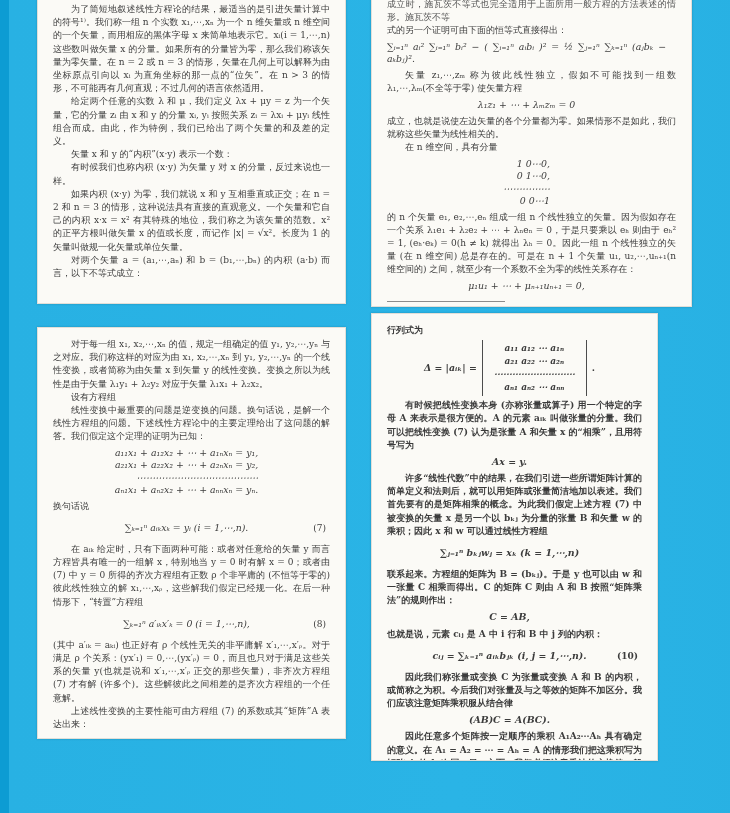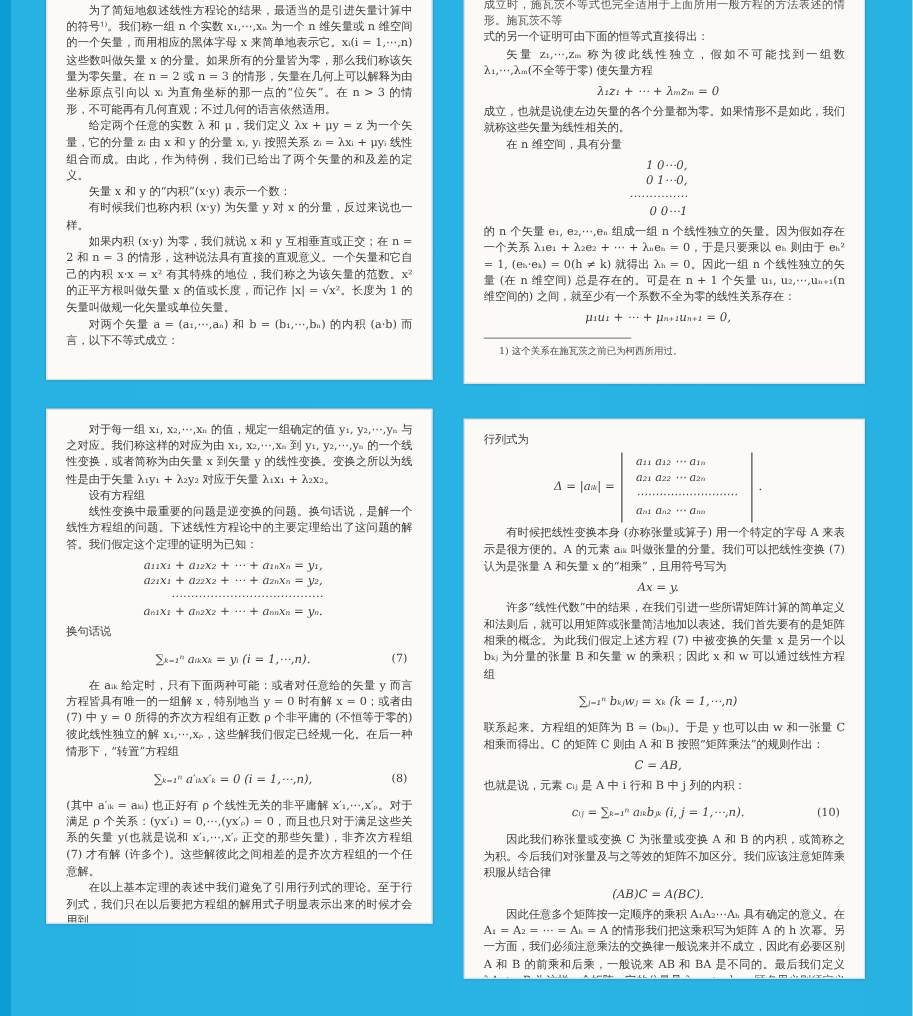--- a/index.html
+++ b/index.html
@@ -10,35 +10,35 @@
     padding-left:28px;
   }
   .page{
     position:absolute;background:#fbfaf6;border:1px solid #e2dfd8;
     box-sizing:border-box;color:#3c3c3c;padding:10px 15px;text-align:justify;
     overflow:hidden;box-shadow:0 0 2px rgba(0,40,60,.25);
   }
   #page1{left:37px;top:-8px;width:309px;height:312px;}
   #page2{left:371px;top:-13px;width:321px;height:320px;}
   #page3{left:37px;top:327px;width:309px;height:412px;}
-  #page4{left:371px;top:335px;width:321px;height:448px;}
+  #page4{left:371px;top:313px;width:287px;height:448px;font-weight:bold;}
   .p{font-size:9px;line-height:13.2px;margin:0;text-indent:2em;}
   .cont{text-indent:0;}
   .eq{position:relative;display:flex;justify-content:center;align-items:center;
       font-size:9.4px;line-height:12.5px;margin:3px 10px 3px 0;font-style:italic;min-height:14px;}
   .eq.disp{min-height:24px;}
   .eqno{position:absolute;right:-6px;top:50%;transform:translateY(-50%);
         font-style:normal;font-size:9px;}
   .pre{white-space:pre-line;text-align:right;}
   .mxgrp{display:flex;align-items:center;gap:3px;}
   .lead{margin-right:2px;}
   .tail{margin-left:2px;font-style:normal;}
   .bar-l{align-self:stretch;width:0;border-left:1.2px solid #4c4c4c;}
   .bar-r{align-self:stretch;width:0;border-left:1.2px solid #4c4c4c;}
-  .mxbody{white-space:pre-line;padding:2px 8px;font-size:9px;line-height:13px;}
+  .mxbody{white-space:pre-line;text-align:center;padding:2px 8px;font-size:9px;line-height:13px;}
   .fnsep{width:118px;border-top:1px solid #8b8b8b;margin:7px 0 4px;}
   .fn{font-size:7.6px;line-height:11px;margin:0;color:#4a4a4a;text-indent:1.6em;text-align:justify;}
   .clip{font-size:9px;line-height:13.2px;margin:0;text-indent:0;color:#555;}
 </style>
 </head>
 <body>
 
 <div class="stage">
 
   <div class="page" id="page1">
@@ -50,20 +50,23 @@
     <p class="p">对两个矢量 a = (a₁,⋯,aₙ) 和 b = (b₁,⋯,bₙ) 的内积 (a·b) 而言，以下不等式成立：</p>
     <div class="eq">
       
     </div>
 
   </div>
 
   <div class="page" id="page2">
     <p class="clip">成立时，施瓦茨不等式也完全适用于上面所用一般方程的方法表述的情形。施瓦茨不等</p>
     <p class="p cont">式的另一个证明可由下面的恒等式直接得出：</p>
+    <div class="eq disp">
+      <span>∑ᵢ₌₁ⁿ aᵢ² ∑ᵢ₌₁ⁿ bᵢ² − ( ∑ᵢ₌₁ⁿ aᵢbᵢ )² = ½ ∑ⱼ₌₁ⁿ ∑ₖ₌₁ⁿ (aⱼbₖ − aₖbⱼ)².</span>
+    </div>
     <p class="p">矢量 z₁,⋯,zₘ 称为彼此线性独立，假如不可能找到一组数 λ₁,⋯,λₘ(不全等于零) 使矢量方程</p>
     <div class="eq">
       <span>λ₁z₁ + ⋯ + λₘzₘ = 0</span>
     </div>
     <p class="p cont">成立，也就是说使左边矢量的各个分量都为零。如果情形不是如此，我们就称这些矢量为线性相关的。</p>
     <p class="p">在 n 维空间，具有分量</p>
     <div class="eq">
       <span class="pre">1   0⋯0,
 0   1⋯0,
 ⋯⋯⋯⋯⋯
@@ -91,21 +94,20 @@
     <div class="eq disp">
       <span>∑ₖ₌₁ⁿ aᵢₖxₖ = yᵢ   (i = 1,⋯,n).</span>
       <span class="eqno">(7)</span>
     </div>
     <p class="p">在 aᵢₖ 给定时，只有下面两种可能：或者对任意给的矢量 y 而言方程皆具有唯一的一组解 x，特别地当 y = 0 时有解 x = 0；或者由 (7) 中 y = 0 所得的齐次方程组有正数 ρ 个非平庸的 (不恒等于零的) 彼此线性独立的解 x₁,⋯,xᵨ，这些解我们假定已经规一化。在后一种情形下，“转置”方程组</p>
     <div class="eq disp">
       <span>∑ₖ₌₁ⁿ a′ᵢₖx′ₖ = 0   (i = 1,⋯,n),</span>
       <span class="eqno">(8)</span>
     </div>
     <p class="p cont">(其中 a′ᵢₖ = aₖᵢ) 也正好有 ρ 个线性无关的非平庸解 x′₁,⋯,x′ᵨ。对于满足 ρ 个关系：(yx′₁) = 0,⋯,(yx′ᵨ) = 0，而且也只对于满足这些关系的矢量 y(也就是说和 x′₁,⋯,x′ᵨ 正交的那些矢量)，非齐次方程组 (7) 才有解 (许多个)。这些解彼此之间相差的是齐次方程组的一个任意解。</p>
-    <p class="p">在以上基本定理的表述中我们避免了引用行列式的理论。至于行列式，我们只在以后要把方程组的解用式子明显表示出来的时候才会用到。</p>
     <p class="p">上述线性变换的主要性能可由方程组 (7) 的系数或其“矩阵”A 表达出来：</p>
 
   </div>
 
   <div class="page" id="page4">
     <p class="p cont">行列式为</p>
     <div class="eq disp">
       <span class="mxgrp">
         <span class="lead">Δ = |aᵢₖ| =</span>
         <span class="bar-l"></span>

